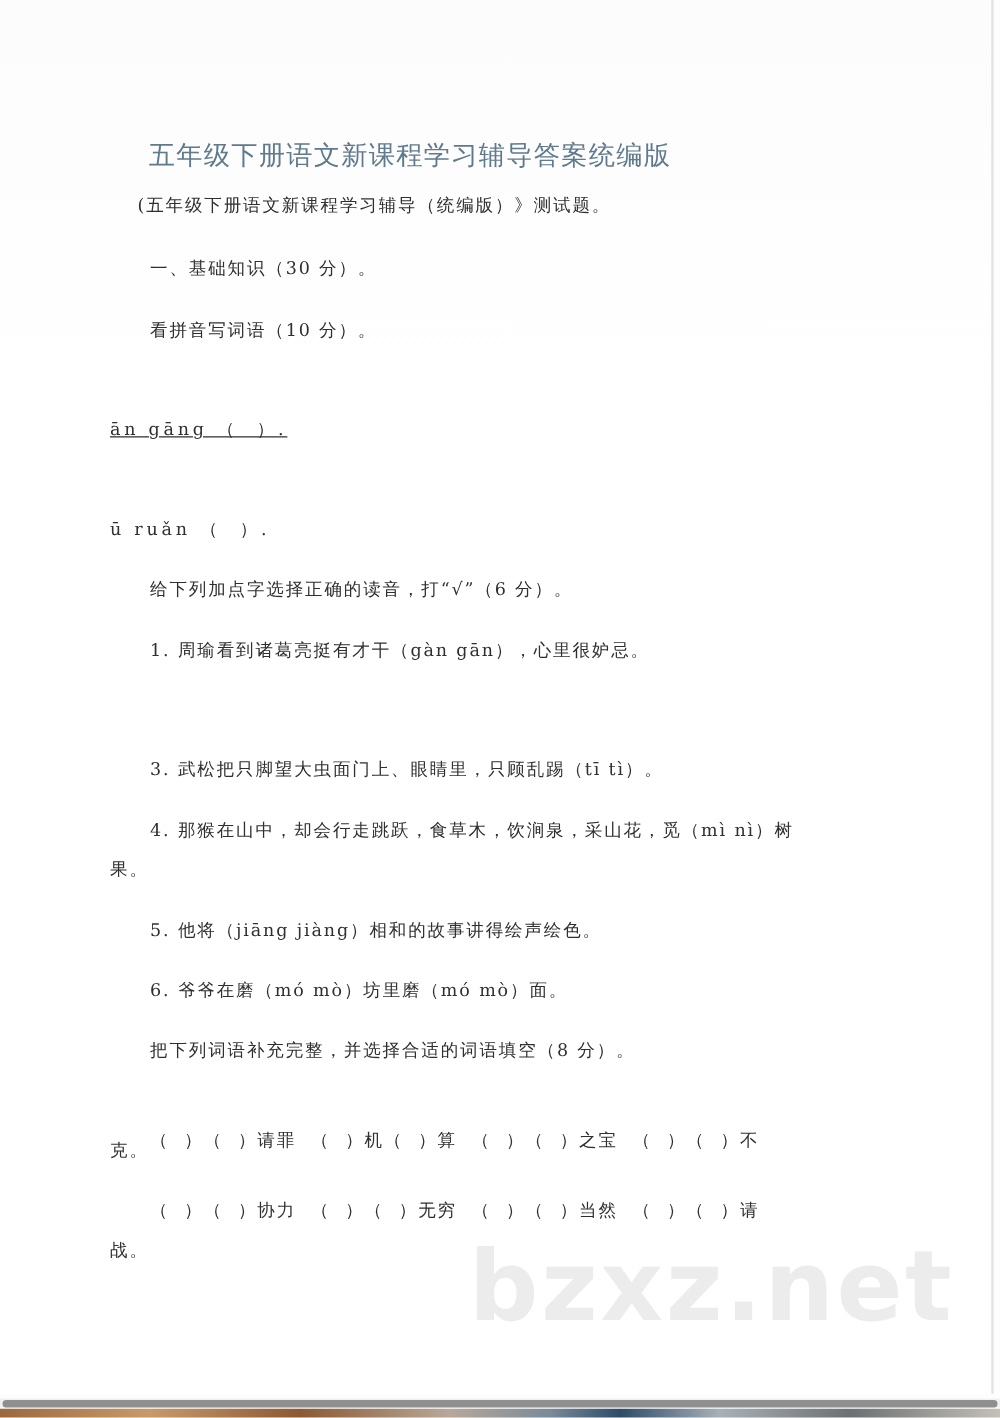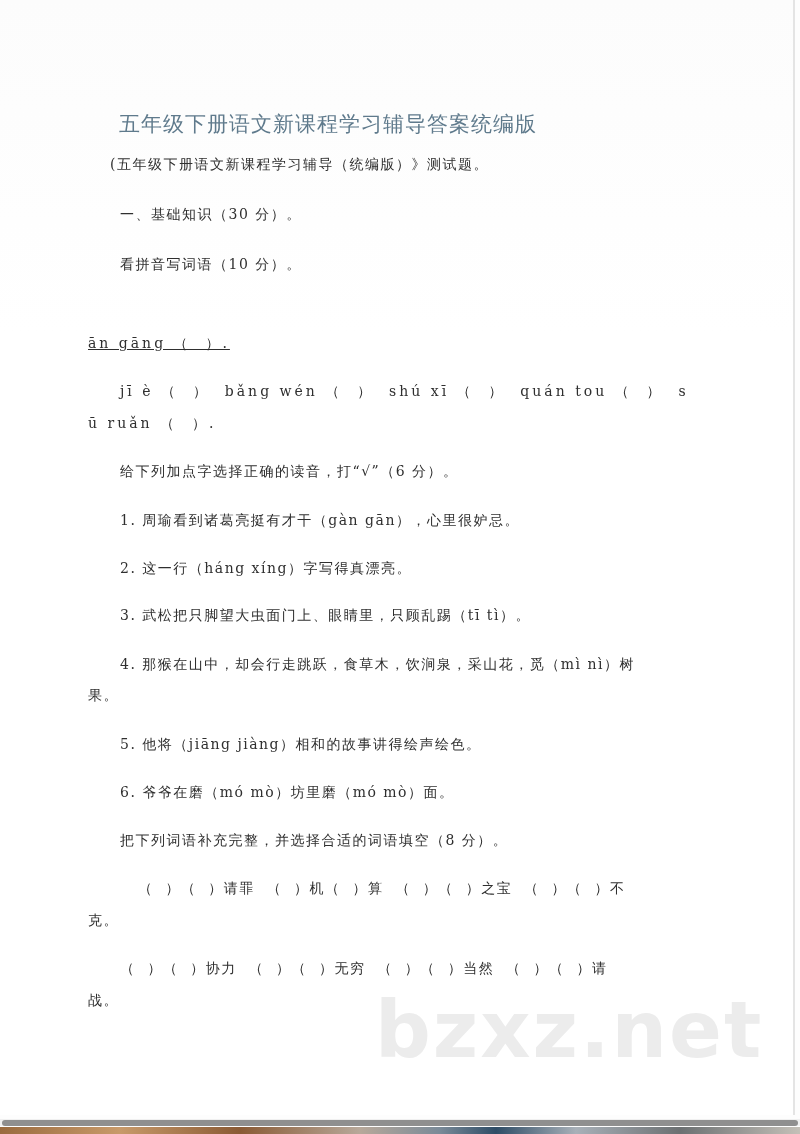--- a/index.html
+++ b/index.html
@@ -88,36 +88,34 @@
   <div class="title">五年级下册语文新课程学习辅导答案统编版</div>
 
   <div class="line flush" style="top:156px;margin-left:22px;">(五年级下册语文新课程学习辅导（统编版）》测试题。</div>
 
   <div class="line indent" style="top:206px;text-align:right;">一、基础知识（30 分）。</div>
 
   <div class="line indent" style="top:256px;">看拼音写词语（10 分）。</div>
 
   <div class="line flush pinyin" style="top:335px;text-decoration:underline;">ān gāng （  ）.</div>
 
-  <div class="line indent pinyin" style="top:383px;">jī è （  ）  bǎng wén （  ）  shú xī （  ）  quán tou （  ）  s</div>
   <div class="line flush pinyin" style="top:415px;">ū ruǎn （  ）.</div>
 
   <div class="line indent" style="top:463px;">给下列加点字选择正确的读音，打“√”（6 分）。</div>
 
   <div class="line indent" style="top:512px;">1. 周瑜看到诸葛亮挺有才干（gàn gān），心里很妒忌。</div>
-  <div class="line indent" style="top:560px;">2. 这一行（háng xíng）字写得真漂亮。</div>
   <div class="line indent" style="top:607px;">3. 武松把只脚望大虫面门上、眼睛里，只顾乱踢（tī tì）。</div>
   <div class="line indent" style="top:656px;">4. 那猴在山中，却会行走跳跃，食草木，饮涧泉，采山花，觅（mì nì）树</div>
   <div class="line flush" style="top:687px;">果。</div>
   <div class="line indent" style="top:736px;">5. 他将（jiāng jiàng）相和的故事讲得绘声绘色。</div>
   <div class="line indent" style="top:784px;">6. 爷爷在磨（mó mò）坊里磨（mó mò）面。</div>
 
   <div class="line indent" style="top:832px;">把下列词语补充完整，并选择合适的词语填空（8 分）。</div>
 
-  <div class="line indent" style="top:880px;margin-left:18px;">（  ）（  ）请罪  （  ）机（  ）算  （  ）（  ）之宝  （  ）（  ）不</div>
+  <div class="line indent" style="top:904px;">（  ）（  ）请罪  （  ）机（  ）算  （  ）（  ）之宝  （  ）（  ）不</div>
   <div class="line flush" style="top:912px;">克。</div>
 
   <div class="line indent" style="top:960px;">（  ）（  ）协力  （  ）（  ）无穷  （  ）（  ）当然  （  ）（  ）请</div>
   <div class="line flush" style="top:992px;">战。</div>
 
   <div class="watermark">bzxz.net</div>
 </div>
 
 <div class="hscrollbar">
   <div class="thumb"></div>

